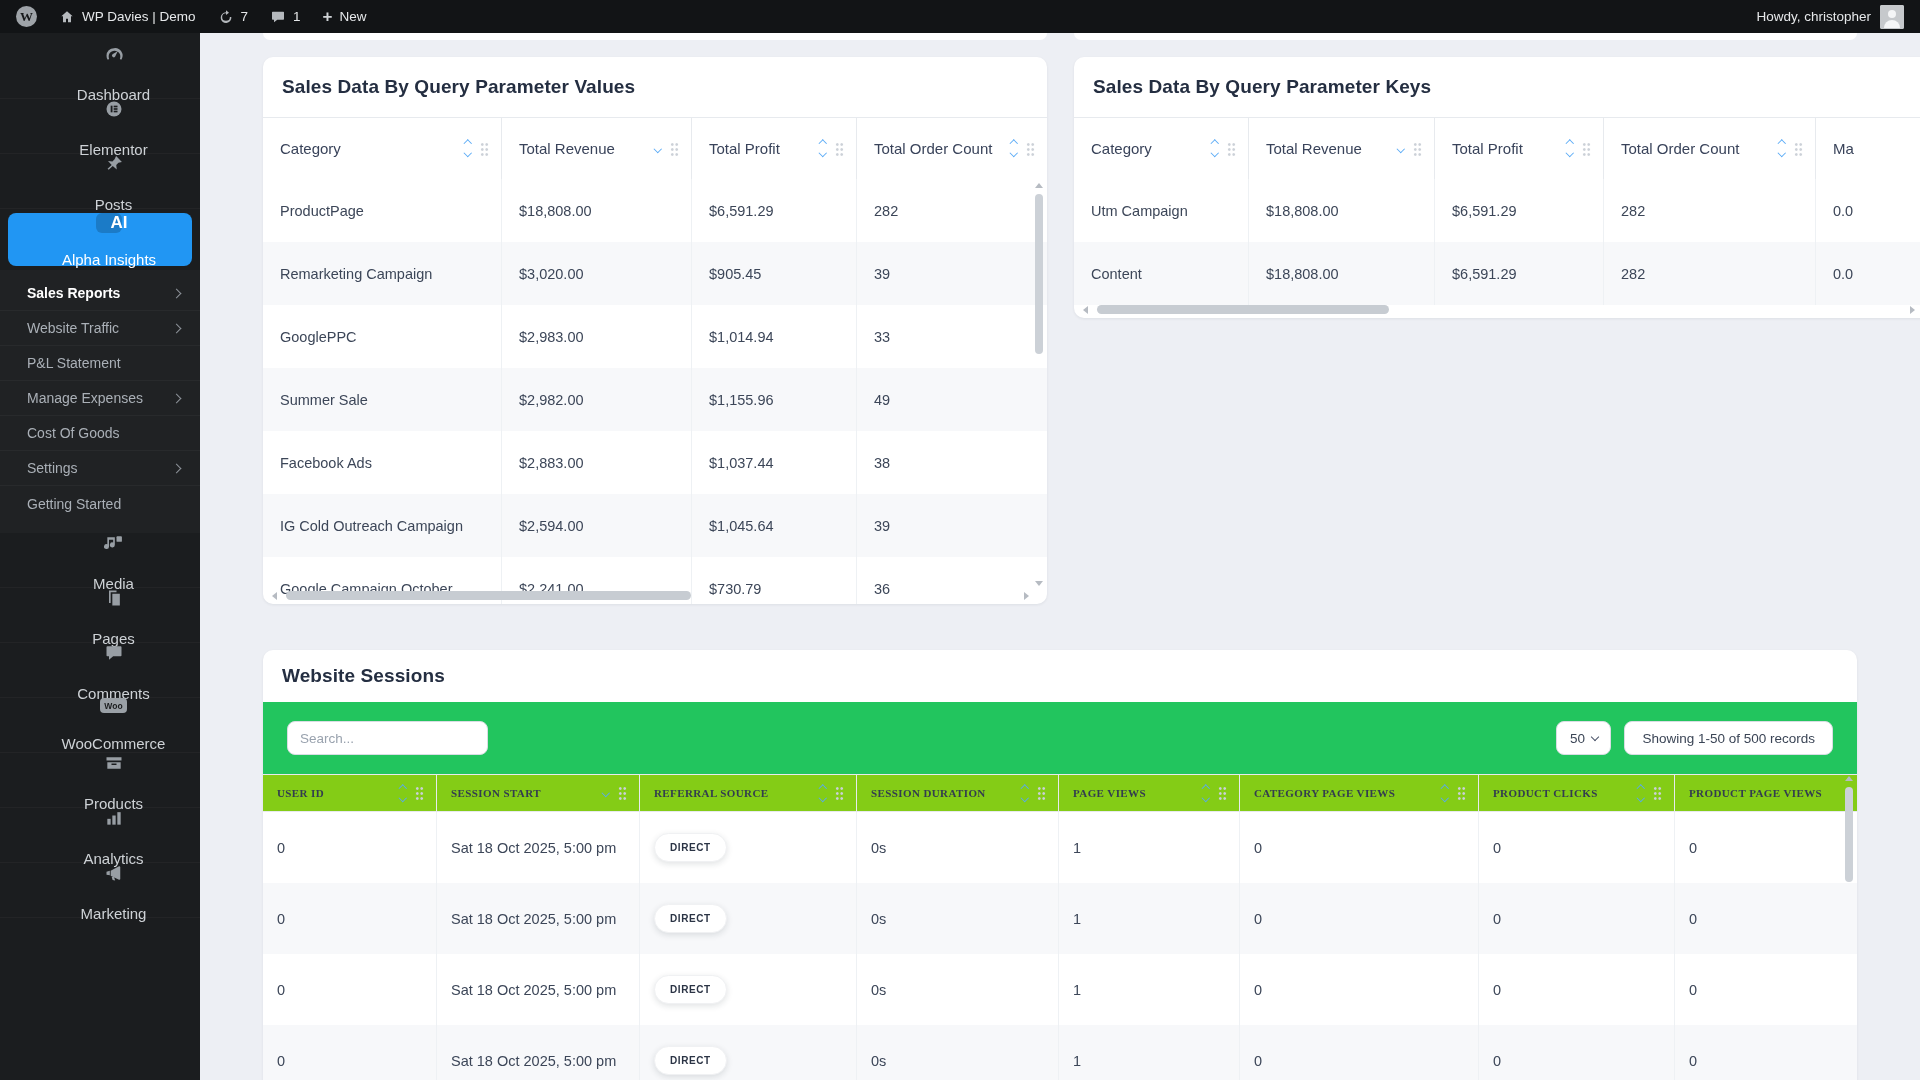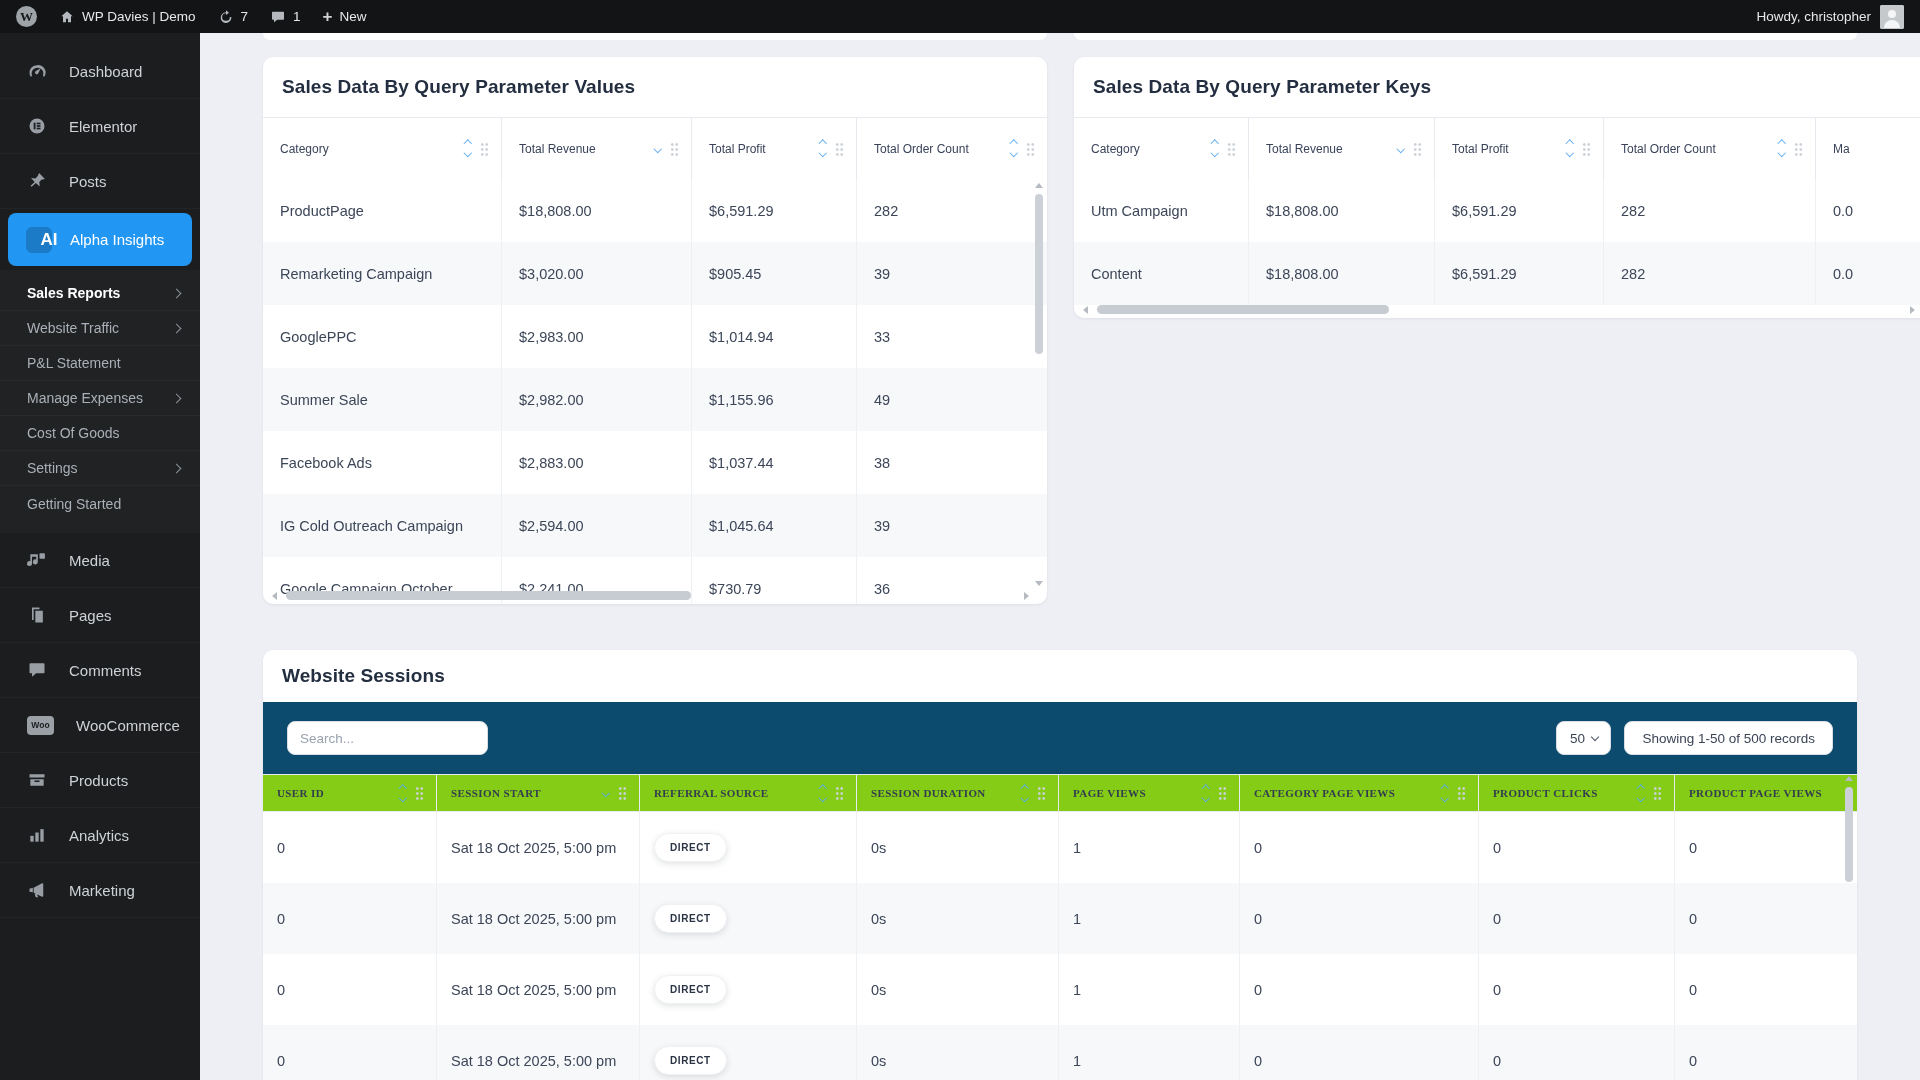--- a/index.html
+++ b/index.html
@@ -18,21 +18,21 @@
   .wp-logo{width:21px;height:21px;border-radius:50%;background:#9ea3a8;color:#17191b;
     display:flex;align-items:center;justify-content:center;font-weight:700;font-size:13px;font-family:"Liberation Serif",serif;}
   .ab-ico{width:16px;height:16px;display:block;fill:#b5b9bd;}
   .ab-right{margin-left:auto;display:flex;align-items:center;gap:9px;}
   .avatar{width:24px;height:24px;border-radius:2px;overflow:hidden;background:#cfd2d5;}
   .plus{font-size:17px;font-weight:700;color:#cfd3d6;line-height:1;}
 
   
   .sidebar{position:fixed;left:0;top:33px;bottom:0;width:200px;background:var(--side);z-index:40;padding-top:11px;}
   .side-item{height:55px;display:flex;align-items:center;gap:22px;padding-left:27px;
-    color:#ced2d6;font-size:15px;font-weight:500;cursor:pointer;border-bottom:1px solid rgba(255,255,255,.035);}
+    color:#ced2d6;font-size:15px;font-weight:500;cursor:pointer;border-bottom:1px solid rgba(255,255,255,.035);flex-direction:column;}
   .side-ico{width:20px;height:20px;flex:0 0 20px;color:#989ea4;fill:currentColor;}
   .side-item.active{background:var(--blue);border-radius:8px;margin:4px 8px;height:53px;
     color:#fff;border-bottom:none;padding-left:18px;gap:18px;}
   .ai-badge{width:26px;height:26px;border-radius:6px;background:rgba(0,0,0,.18);color:#fff;
     display:flex;align-items:center;justify-content:center;font-size:17px;font-weight:700;padding-left:20px;}
   .woo-badge{width:27px;height:19px;border-radius:4px;background:#9aa0a6;color:#1b1d1f;
     display:flex;align-items:center;justify-content:center;font-size:8.5px;font-weight:700;}
   .submenu{background:#202224;padding:6px 0 12px 0;}
   .sub-item{height:35px;display:flex;align-items:center;padding:0 20px 0 27px;
     color:#aab0b7;font-size:14px;cursor:pointer;border-bottom:1px solid rgba(255,255,255,.04);}
@@ -43,21 +43,21 @@
 
   
   .main{position:absolute;left:200px;top:33px;right:0;bottom:0;background:#edeff4;overflow:hidden;}
   .remnant{position:absolute;top:0;height:7px;background:#fff;border-radius:0 0 10px 10px;}
   .card{position:absolute;background:#fff;border-radius:10px;overflow:hidden;
     box-shadow:0 1px 3px rgba(16,24,40,.07);}
   .card-title{height:60px;display:flex;align-items:center;padding:0 19px;
     font-size:19px;font-weight:700;color:var(--title);letter-spacing:.1px;}
 
   .grid-head{display:grid;border-top:1px solid var(--border);height:62px;}
-  .th{display:flex;align-items:center;gap:10px;padding:0 12px 0 17px;font-size:12px;
+  .th{display:flex;align-items:center;gap:10px;padding:0 12px 0 17px;font-size:15px;
     color:#39435a;border-right:1px solid var(--border);overflow:hidden;white-space:nowrap;cursor:pointer;}
   .th:last-child{border-right:none;}
   .th .lbl{flex:1 1 auto;overflow:hidden;}
   .grid-row{display:grid;height:63px;font-size:14.5px;color:#3c4658;}
   .grid-row.alt{background:var(--rowalt);}
   .td{display:flex;align-items:center;padding-left:17px;border-right:1px solid #eef1f4;
     overflow:hidden;white-space:nowrap;}
   .td:last-child{border-right:none;}
 
   .cols-values{grid-template-columns:239px 190px 165px 1fr;}
@@ -80,21 +80,21 @@
   .tri.right{border-left:5px solid #b6bbc2;}
   .tri.up{border-top:none;border-left:4px solid transparent;border-right:4px solid transparent;border-bottom:5px solid #b6bbc2;}
   .tri.down{border-left:4px solid transparent;border-right:4px solid transparent;border-top:5px solid #b6bbc2;border-bottom:none;}
   .htrack{flex:1;height:9px;position:relative;}
   .hthumb{position:absolute;top:0;height:9px;background:#c7ccd2;border-radius:5px;}
   .vscroll{position:absolute;right:3px;width:10px;display:flex;flex-direction:column;align-items:center;gap:4px;}
   .vtrack{flex:1;width:8px;position:relative;}
   .vthumb{position:absolute;left:0;width:8px;background:#ccd1d7;border-radius:4px;}
 
   
-  .toolbar{height:72px;background:#0c4a6e;display:flex;align-items:center;padding:0 24px;gap:12px;}
+  .toolbar{height:72px;background:#22c55e;display:flex;align-items:center;padding:0 24px;gap:12px;}
   .search{width:201px;height:34px;border:1px solid #d8dde3;border-radius:8px;background:#fff;
     padding:0 12px;font-size:13.5px;color:#3c4557;outline:none;font-family:inherit;}
   .search::placeholder{color:#99a2ae;}
   .toolbar-right{margin-left:auto;display:flex;align-items:center;gap:13px;}
   .pagesize{height:34px;min-width:55px;background:#fff;border:1px solid #d8dde3;border-radius:8px;
     display:flex;align-items:center;justify-content:center;gap:7px;font-size:13.5px;color:#3b4556;cursor:pointer;padding:0 10px;}
   .ps-chev{width:6px;height:6px;border-right:1.7px solid #4a5368;border-bottom:1.7px solid #4a5368;
     transform:rotate(45deg);margin-top:-3px;}
   .records{height:34px;background:#fff;border:1px solid #d8dde3;border-radius:8px;
     display:flex;align-items:center;padding:0 17px;font-size:13.5px;color:#3b4556;}

